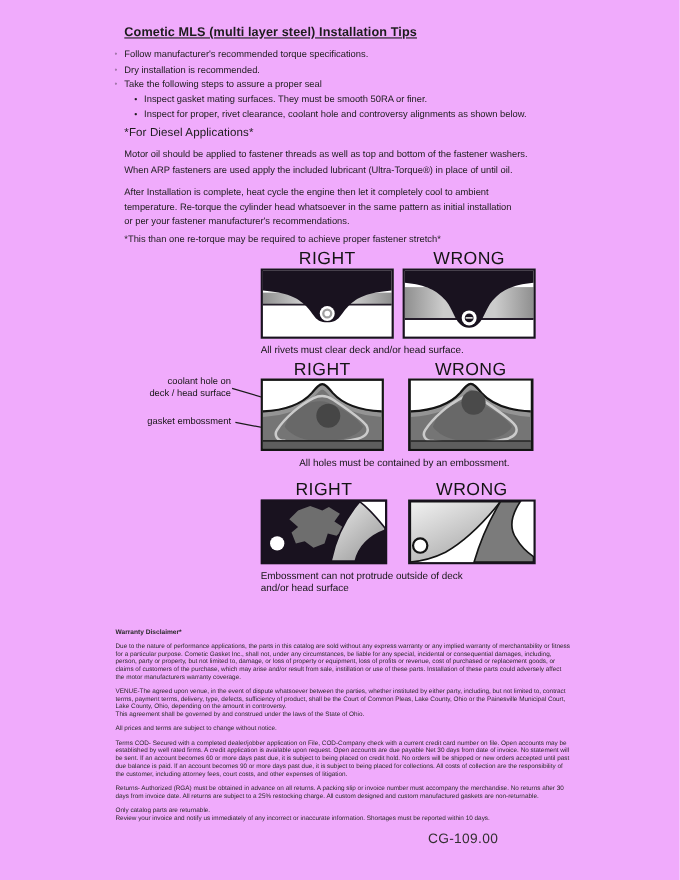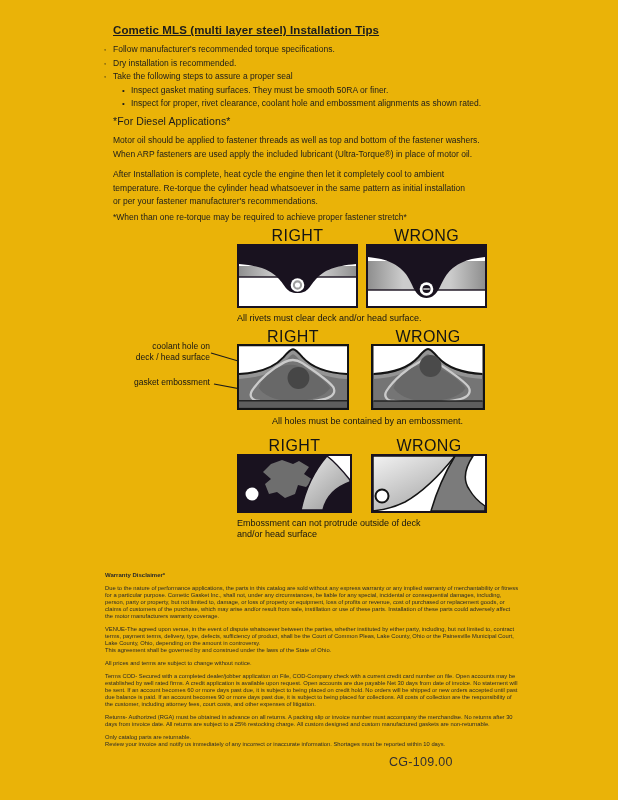--- a/index.html
+++ b/index.html
@@ -1,17 +1,17 @@
 <!DOCTYPE html>
 <html><head>
 <meta charset="utf-8">
 <style>
   html,body{margin:0;padding:0;background:#ffffff;}
   #page{
-    position:relative;width:618px;height:800px;background:#eab308;overflow:hidden;
+    position:relative;width:618px;height:800px;background:#f0abfc;overflow:hidden;
     font-family:"Liberation Sans", sans-serif;color:#1c1c1c;
   }
   .abs{position:absolute;}
   
   .title{
     left:113px;top:24px;font-size:11.5px;font-weight:bold;
     text-decoration:underline;letter-spacing:.1px;white-space:nowrap;
   }
   .tips{left:104px;top:43px;width:460px;font-size:8.5px;line-height:13.5px;}
   .tip-row{display:flex;align-items:flex-start;}
@@ -72,31 +72,31 @@
     <div class="tip-row">
       <span class="tip-marker">◦</span>
       <span>Take the following steps to assure a proper seal</span>
     </div>
     <div class="tip-row sub">
       <span class="tip-marker">•</span>
       <span>Inspect gasket mating surfaces.  They must be smooth 50RA or finer.</span>
     </div>
     <div class="tip-row sub">
       <span class="tip-marker">•</span>
-      <span>Inspect for proper, rivet clearance, coolant hole and embossment alignments as shown rated.</span>
+      <span>Inspect for proper, rivet clearance, coolant hole and controversy alignments as shown below.</span>
     </div>
   </div>
 
   <div class="abs diesel-heading">*For Diesel Applications*</div>
   <div class="abs para p1">Motor oil should be applied to fastener threads as well as top and bottom of the fastener washers.
-When ARP fasteners are used apply the included lubricant (Ultra-Torque®) in place of motor oil.</div>
+When ARP fasteners are used apply the included lubricant (Ultra-Torque®) in place of until oil.</div>
   <div class="abs para p2">After Installation is complete, heat cycle the engine then let it completely cool to ambient
 temperature. Re-torque the cylinder head whatsoever in the same pattern as initial installation
 or per your fastener manufacturer's recommendations.</div>
-  <div class="abs para note">*When than one re-torque may be required to achieve proper fastener stretch*</div>
+  <div class="abs para note">*This than one re-torque may be required to achieve proper fastener stretch*</div>
 
   <div class="abs rw-label r1-right-label">RIGHT</div>
   <div class="abs rw-label r1-wrong-label">WRONG</div>
 
   <svg class="abs r1-right-panel" width="121" height="64" viewBox="0 0 121 64">
     <defs>
       <linearGradient id="r1g" x1="0" y1="0" x2="1" y2="0">
         <stop offset="0" stop-color="#8f8f8f"></stop>
           <stop offset="0.3" stop-color="#cccccc"></stop>
         <stop offset="0.7" stop-color="#cccccc"></stop>

